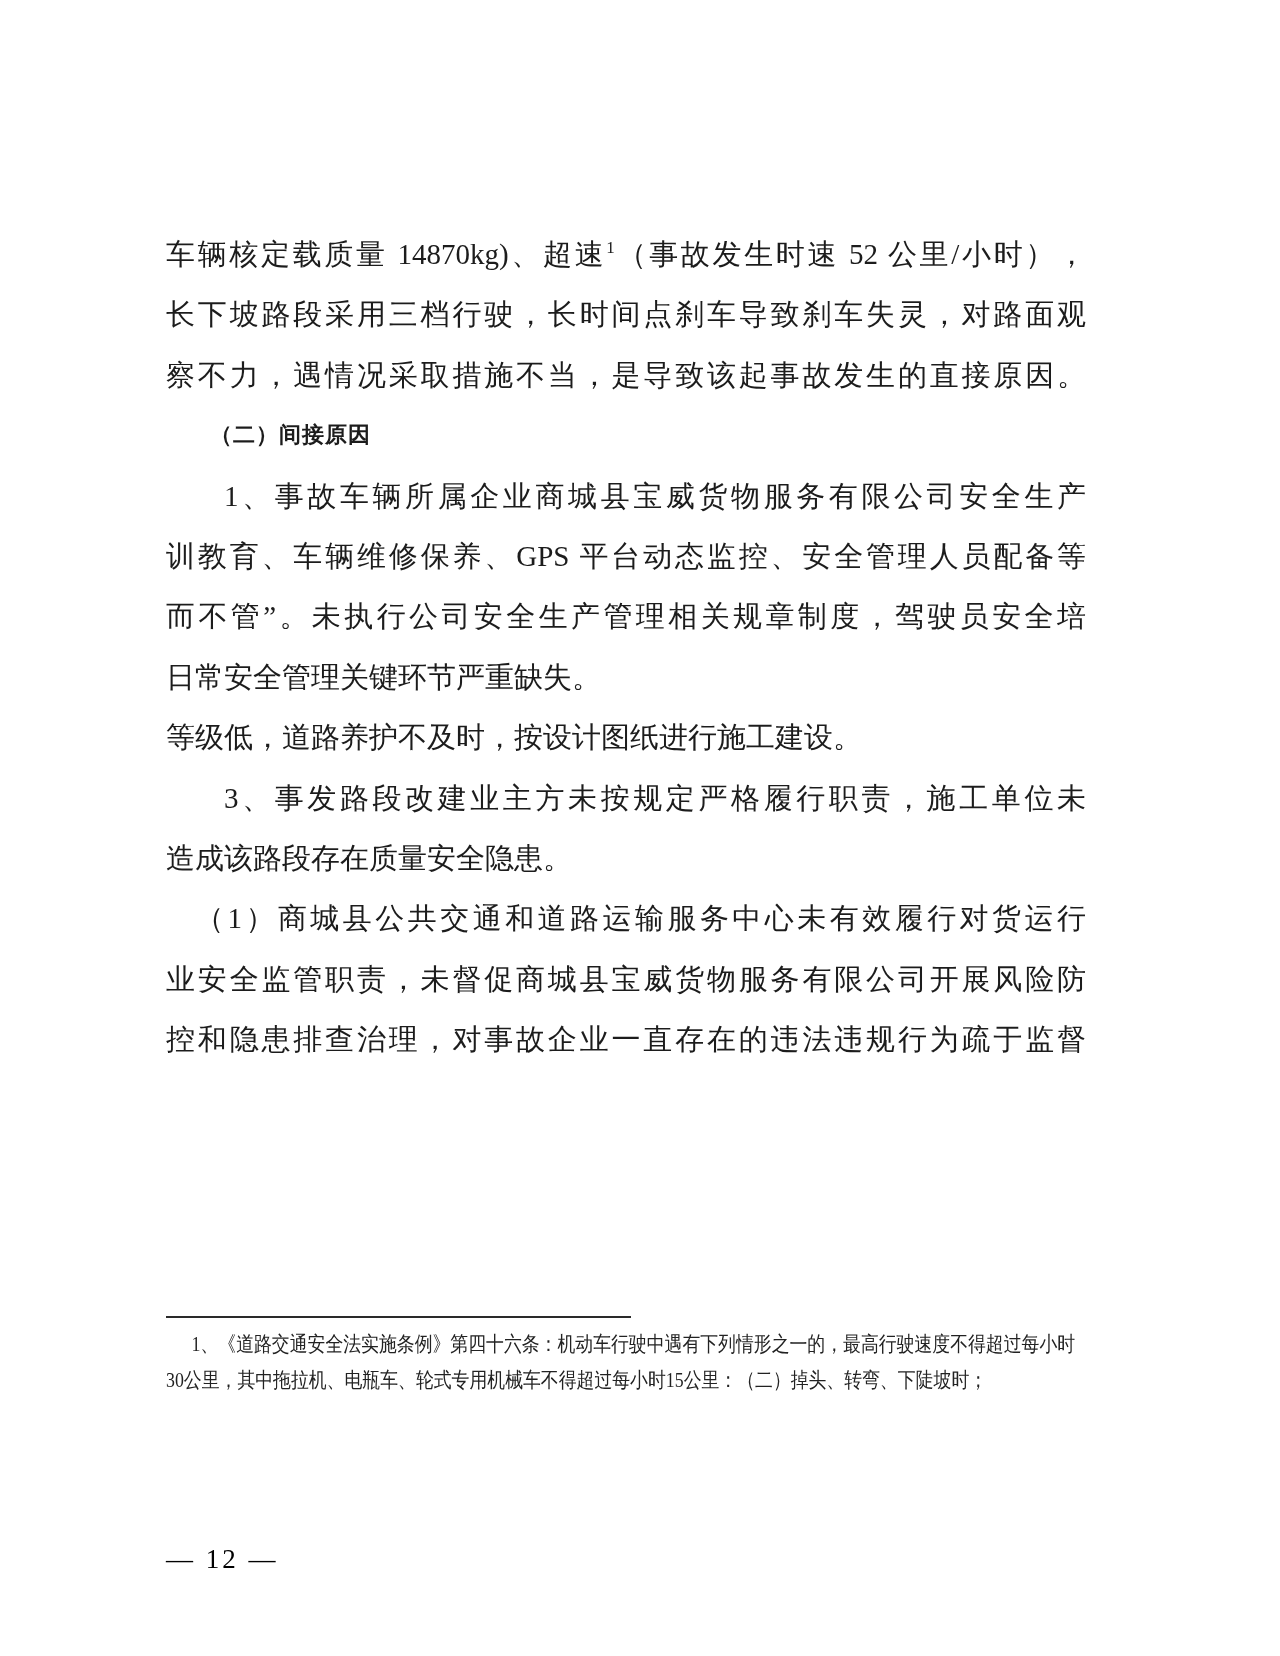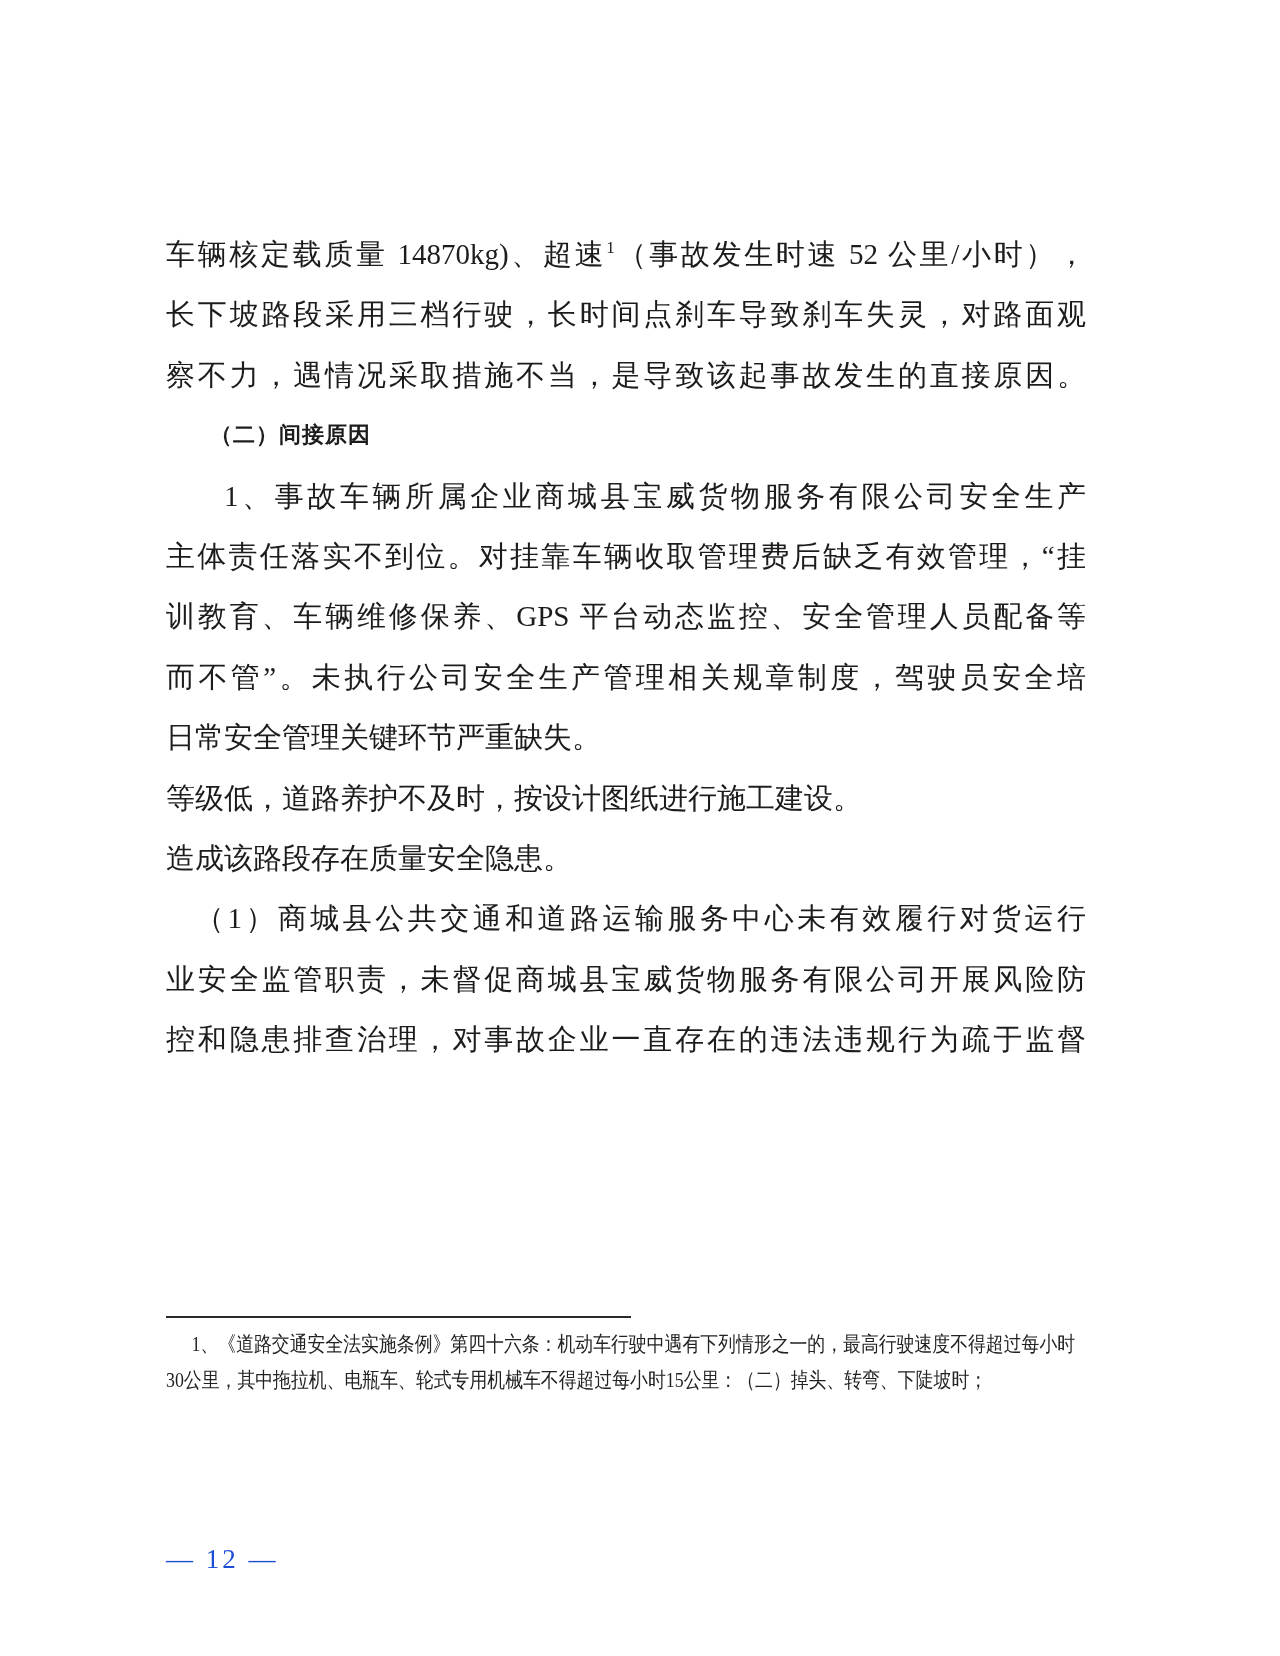--- a/index.html
+++ b/index.html
@@ -63,44 +63,44 @@
   .footnote .fline {
     line-height: 36px;
     white-space: nowrap;
   }
   .footnote .fline.first { padding-left: 30px; }
   .page-number {
     position: absolute;
     left: 166px; top: 1544px;
     font-size: 27px;
     letter-spacing: 3px;
-    color: #1d4ed8;
+    color: #000000;
   }
 </style>
 </head>
 <body>
 
 <div class="page">
 
   <div class="body-text">
 
     <div class="line j"><span>车辆核定载质量 14870kg)、超速</span><sup class="fn-ref">1</sup><span>（事故发生时速 52 公里/小时），</span></div>
     <div class="line j">长下坡路段采用三档行驶，长时间点刹车导致刹车失灵，对路面观</div>
     <div class="line j">察不力，遇情况采取措施不当，是导致该起事故发生的直接原因。</div>
 
     <div class="line heading-line indent2">（二）间接原因</div>
 
     <div class="line j indent2">1、事故车辆所属企业商城县宝威货物服务有限公司安全生产</div>
-    <div class="line j">主体责任落实不到位。对挂靠车辆收取管理费后缺乏有效管理，“挂</div>
     <div class="line j">训教育、车辆维修保养、GPS 平台动态监控、安全管理人员配备等</div>
     <div class="line j">而不管”。未执行公司安全生产管理相关规章制度，驾驶员安全培</div>
     <div class="line">日常安全管理关键环节严重缺失。</div>
 
     <div class="line">等级低，道路养护不及时，按设计图纸进行施工建设。</div>
 
+    <div class="line j indent2">3、事发路段改建业主方未按规定严格履行职责，施工单位未</div>
     <div class="line">造成该路段存在质量安全隐患。</div>
 
 
     <div class="line j indent1">（1）商城县公共交通和道路运输服务中心未有效履行对货运行</div>
     <div class="line j">业安全监管职责，未督促商城县宝威货物服务有限公司开展风险防</div>
     <div class="line j">控和隐患排查治理，对事故企业一直存在的违法违规行为疏于监督</div>
 
   </div>
 
   <div class="footnote-sep"></div>

